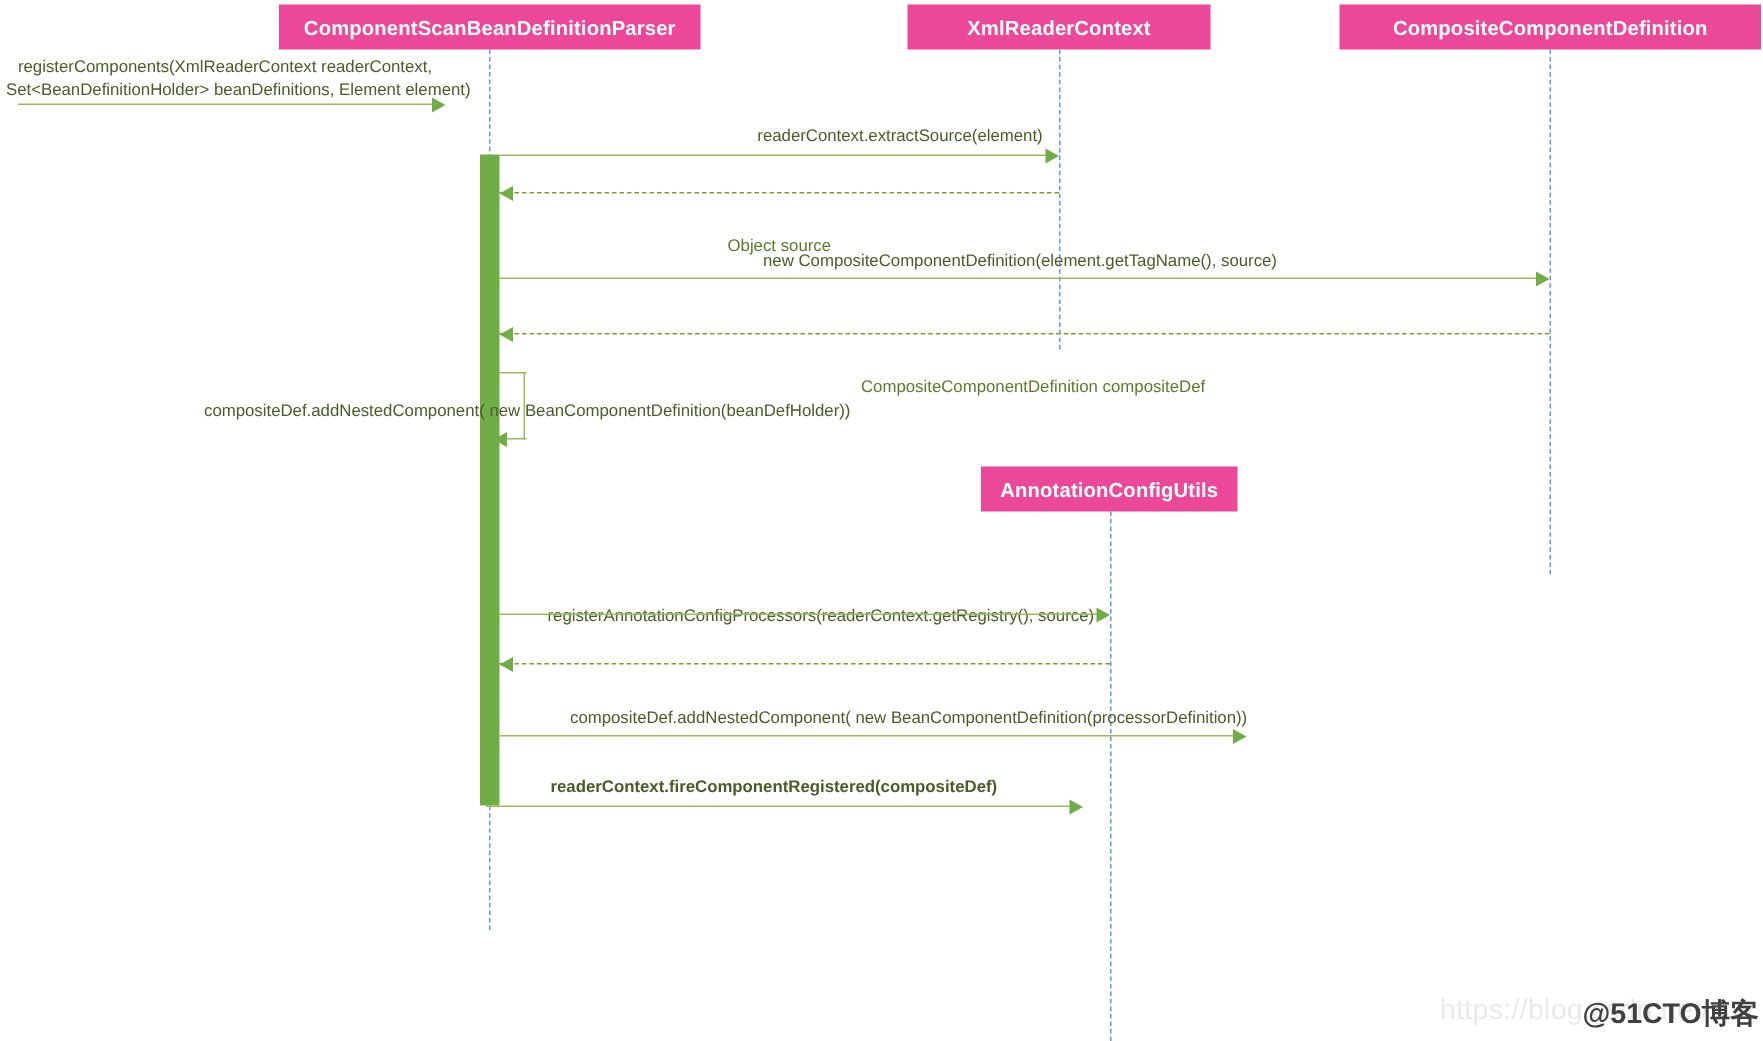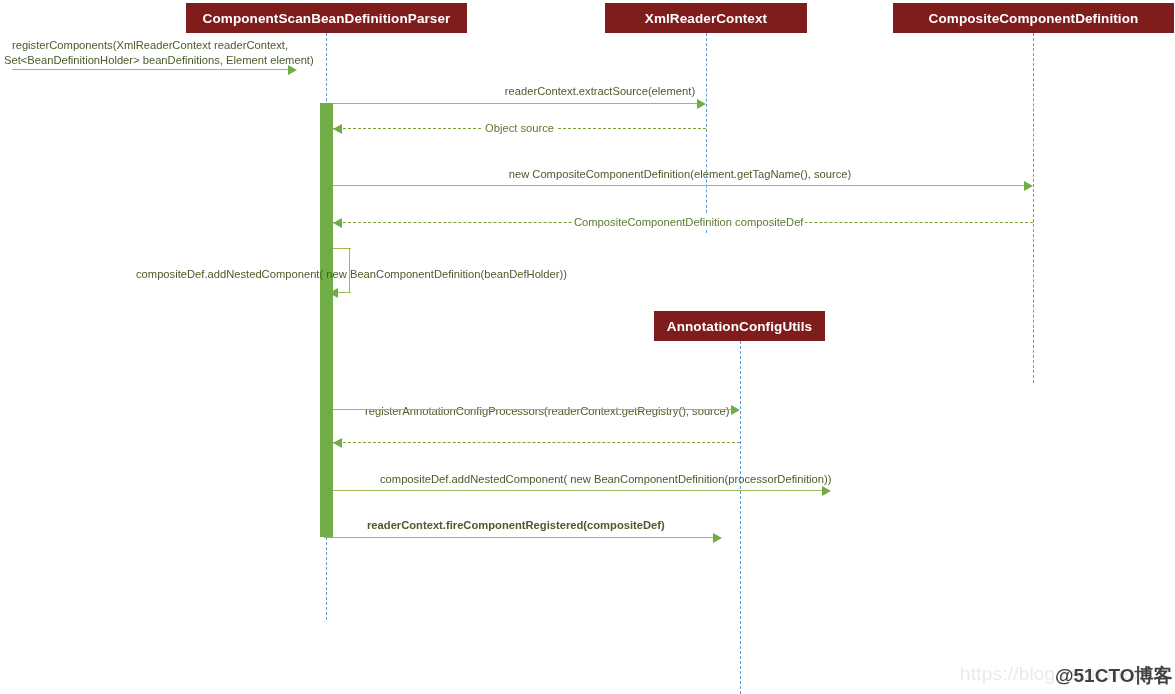--- a/index.html
+++ b/index.html
@@ -13,21 +13,21 @@
     height: 694px;
     background: #ffffff;
     font-family: "Liberation Sans", sans-serif;
     overflow: hidden;
   }
 
   
   .participant {
     position: absolute;
     box-sizing: border-box;
-    background: #7f1d1d;
+    background: #ec4899;
     color: #ffffff;
     font-weight: bold;
     font-size: 13.5px;
     letter-spacing: 0.1px;
     display: flex;
     align-items: center;
     justify-content: center;
     text-align: center;
     height: 30px;
     white-space: nowrap;
@@ -73,20 +73,21 @@
     position: absolute;
     font-size: 11.2px;
     color: #4a5c2a;
     white-space: nowrap;
     line-height: 14px;
   }
   .msg-label.ret-label {
     color: #5b7a2e;
     background: #ffffff;
     padding: 0 2px;
+    margin-top: 36px;
   }
   .msg-label.center {
     text-align: center;
   }
 
   
   .self-seg {
     position: absolute;
     border-color: #9BBB59;
     border-style: solid;

